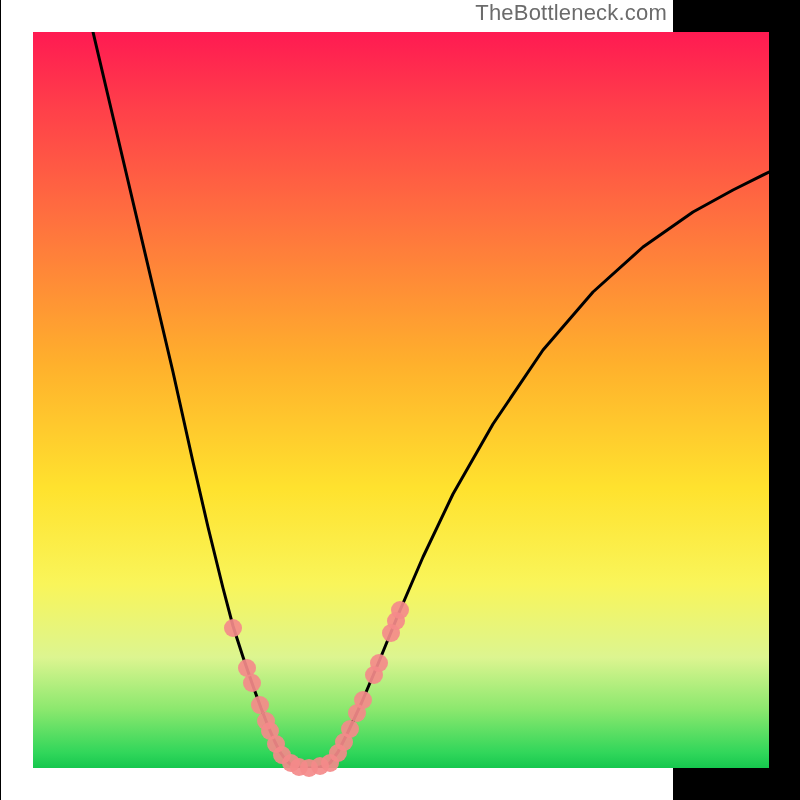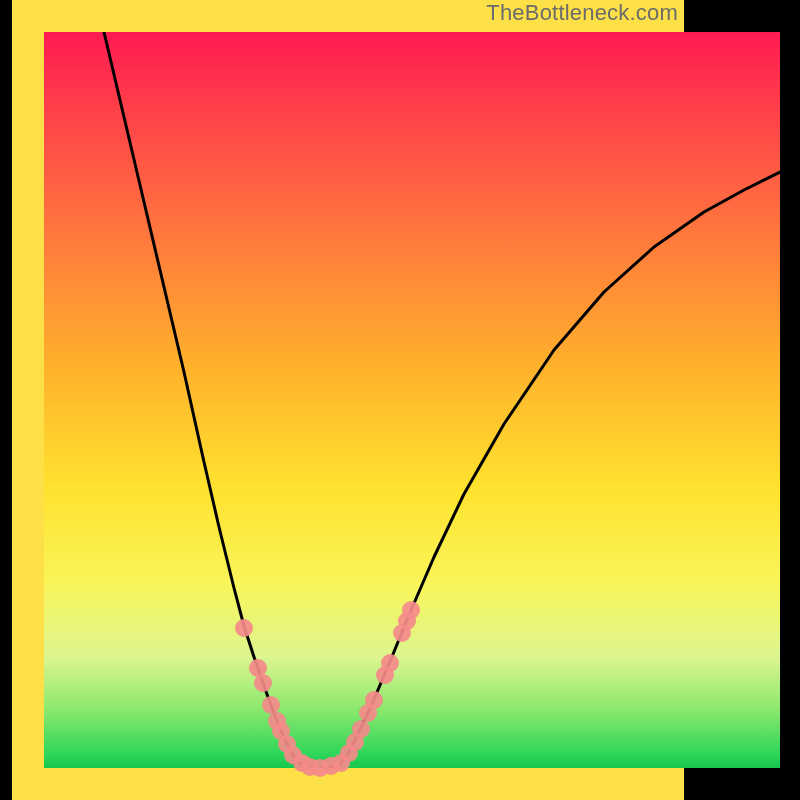--- a/index.html
+++ b/index.html
@@ -6,25 +6,25 @@
     margin: 0;
     padding: 0;
     width: 800px;
     height: 800px;
     overflow: hidden;
     background: #000;
     font-family: Arial, Helvetica, sans-serif;
   }
   #frame {
     position: absolute;
-    left: 12px;
+    left: 1px;
     top: 0;
     width: 672px;
     height: 800px;
-    background: #fde047;
+    background: #ffffff;
   }
   #plot {
     position: absolute;
     left: 32px;
     top: 32px;
     width: 736px;
     height: 736px;
     background: linear-gradient(
       to bottom,
       #ff1a52 0%,

